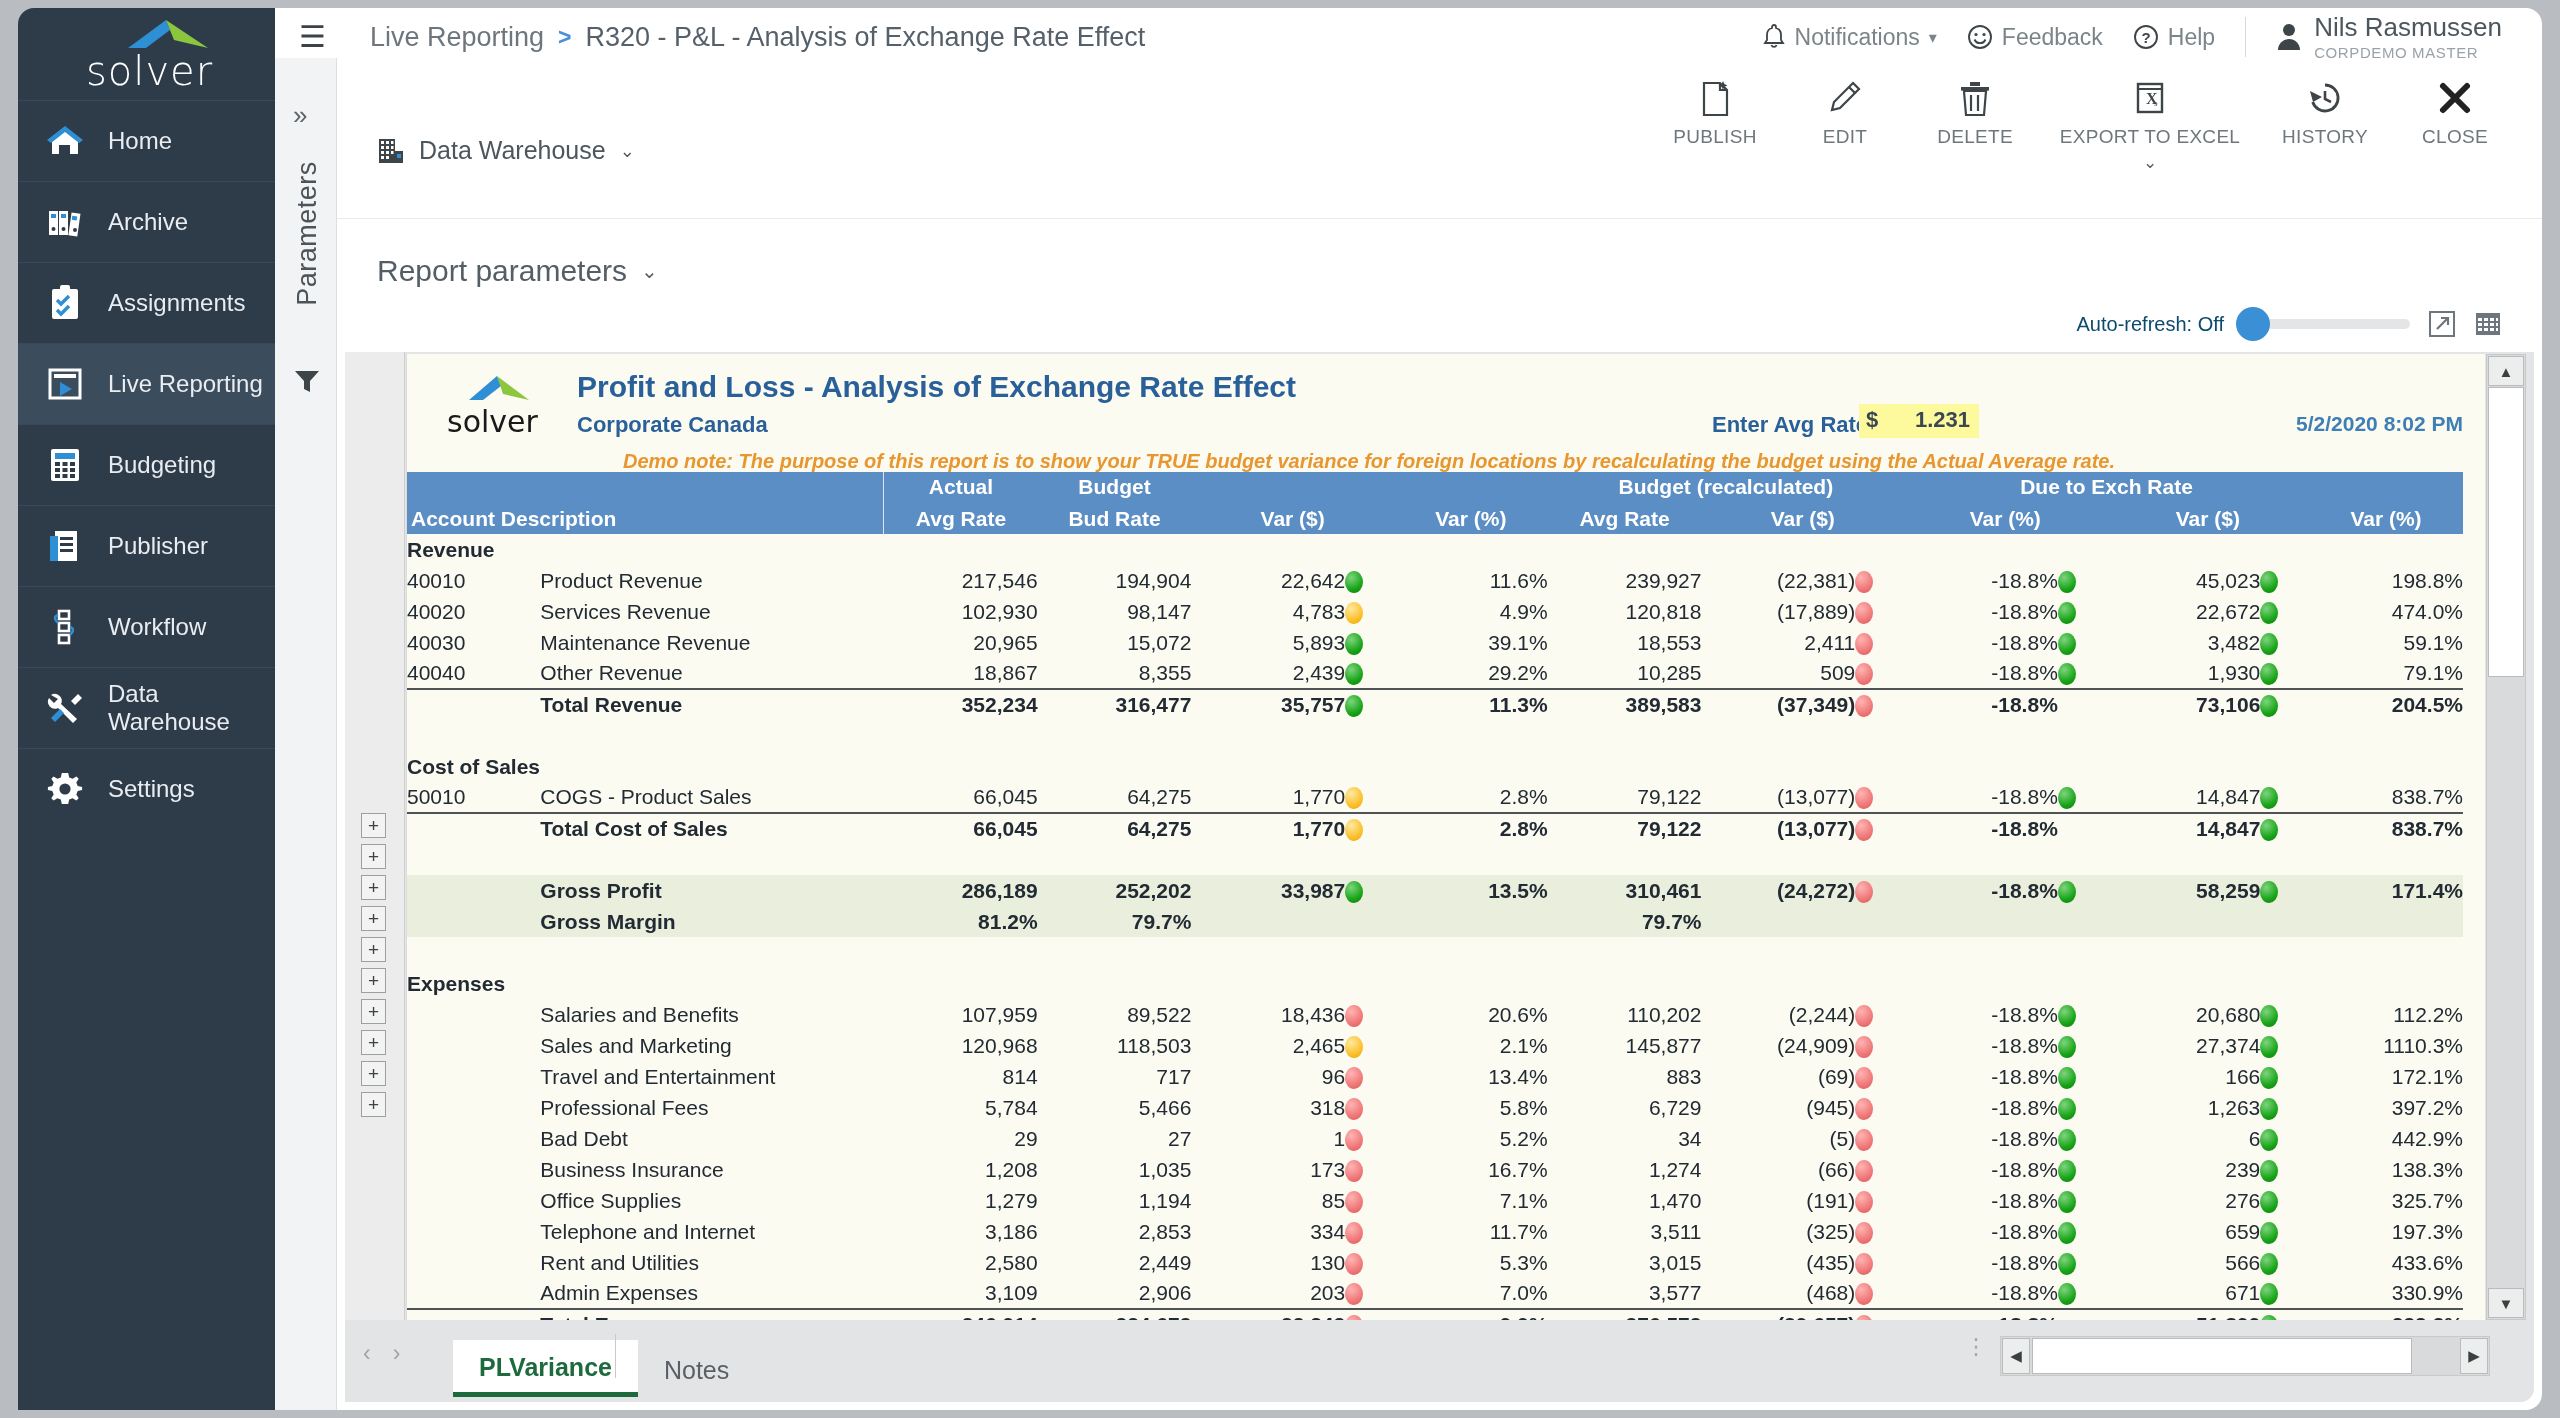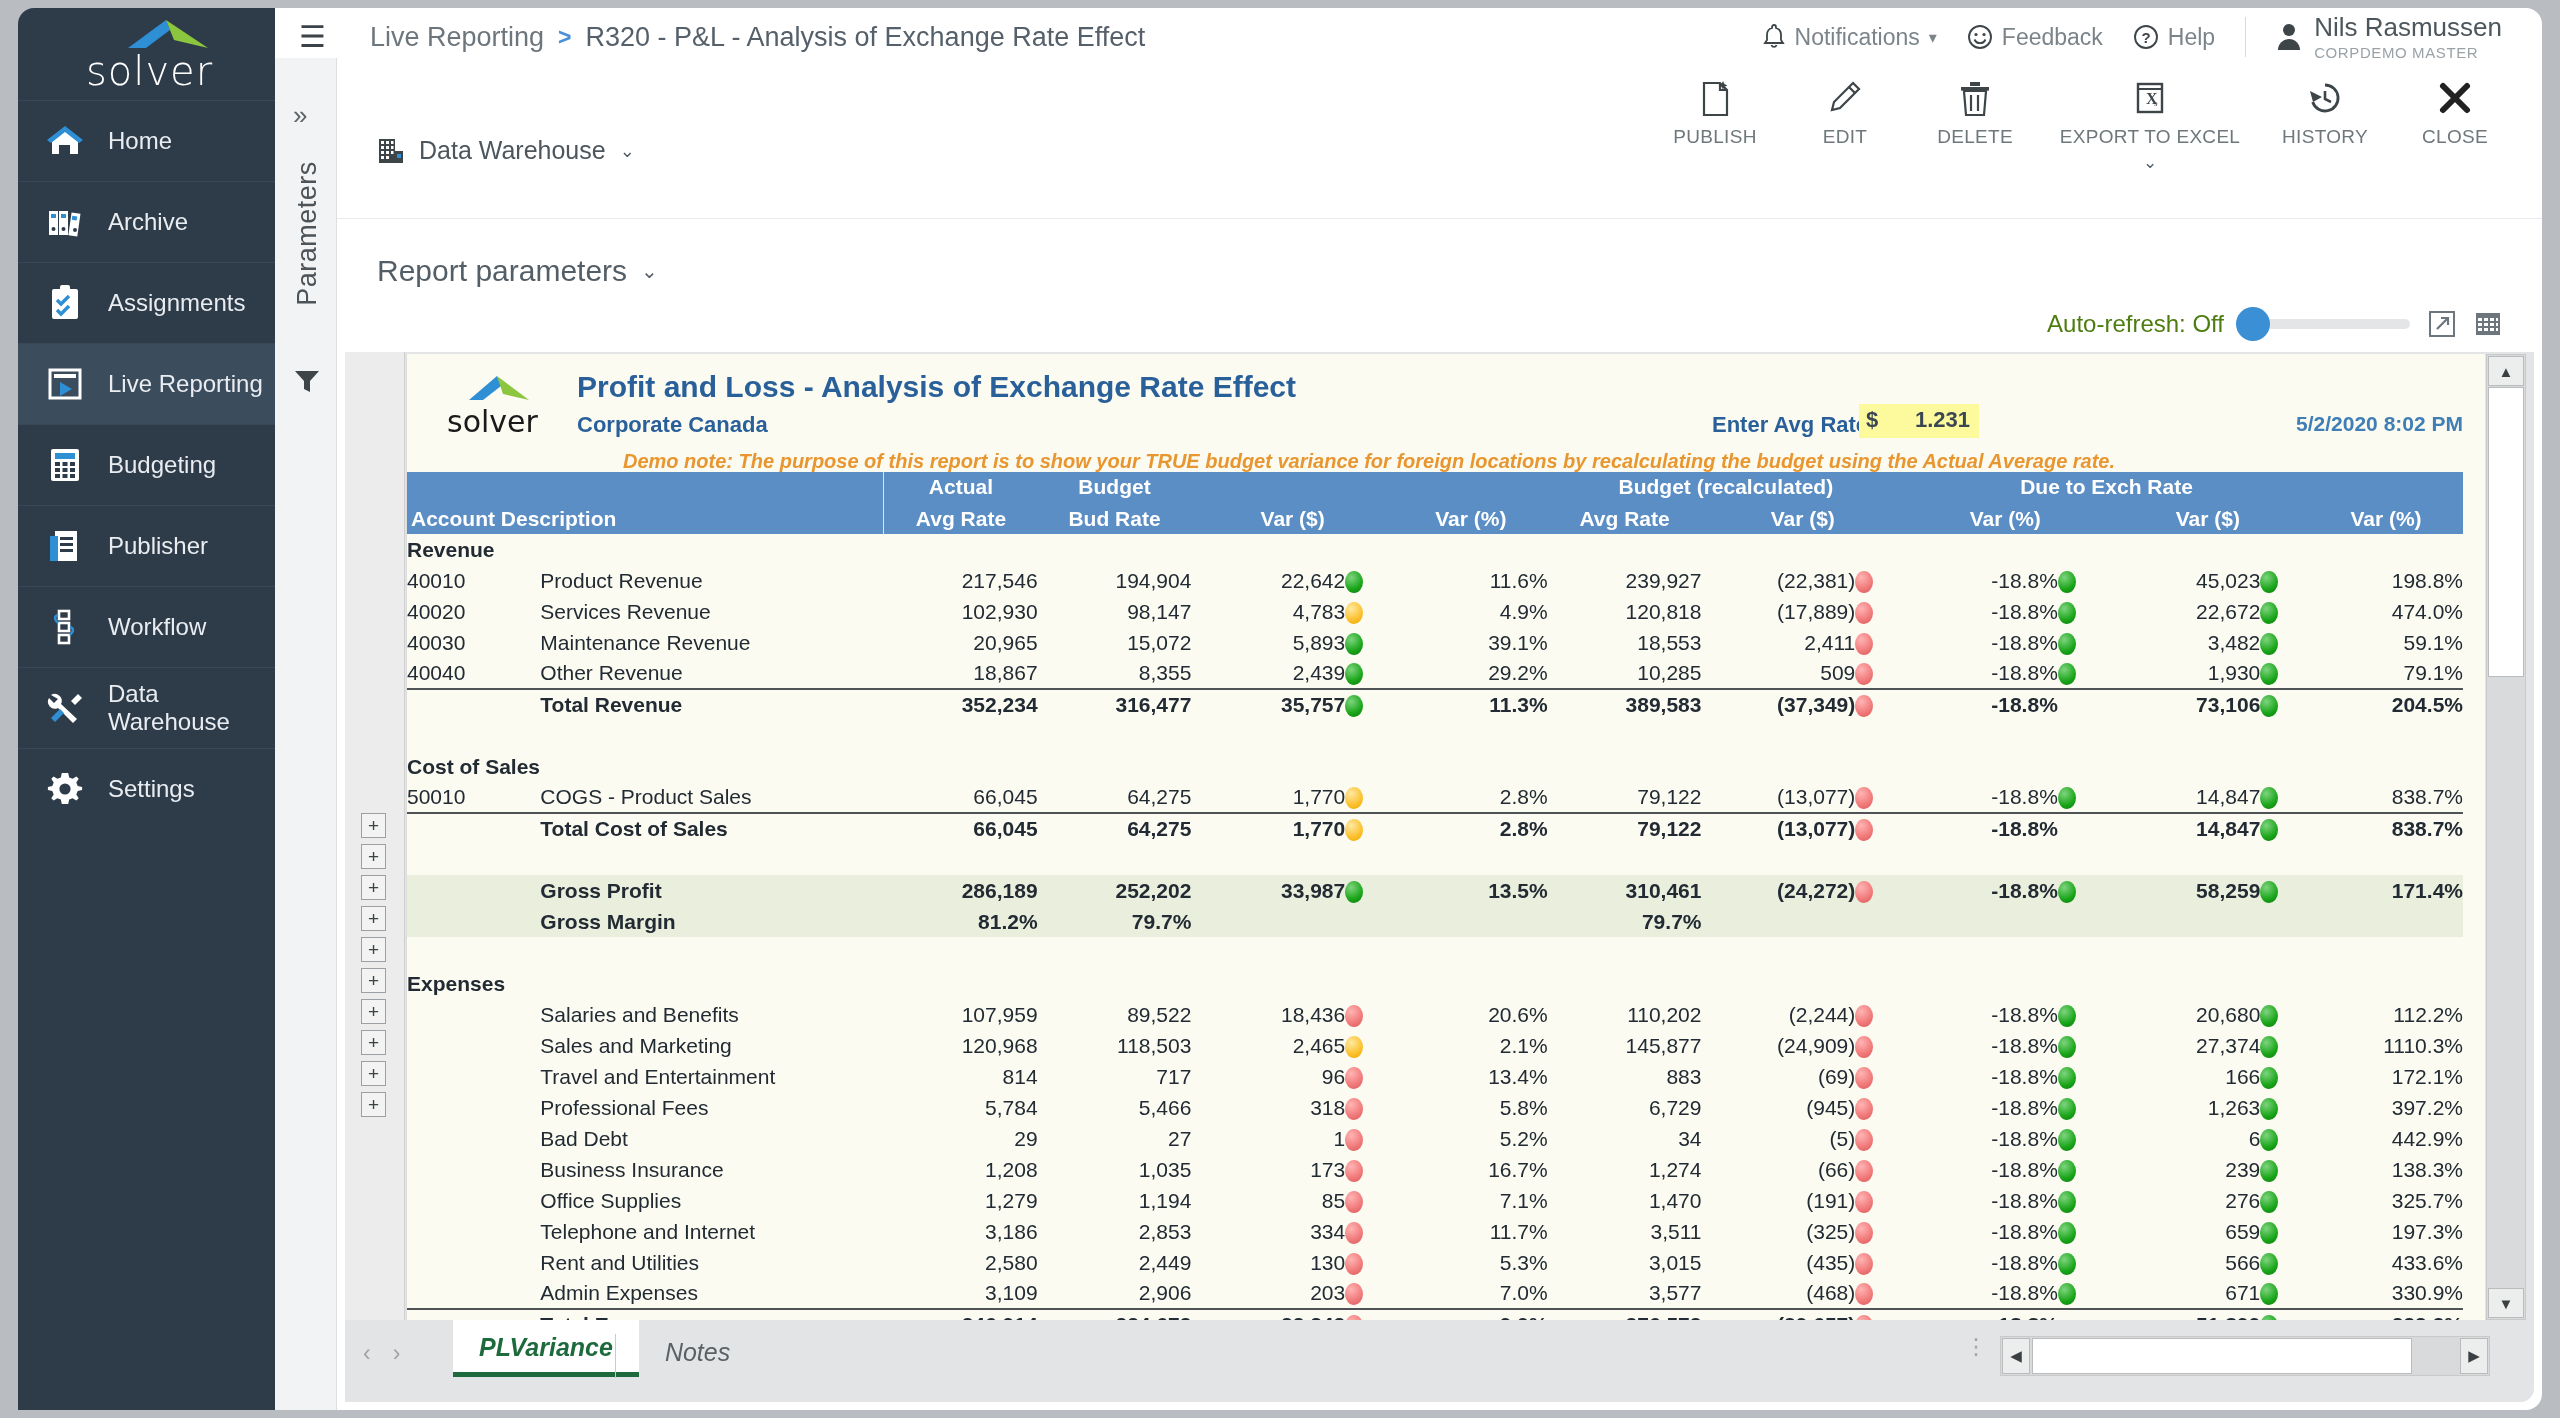--- a/index.html
+++ b/index.html
@@ -98,21 +98,21 @@
   #dwsel .car { font-size: 18px; color: #4d565c; }
   #bar-sep { position: absolute; left: 0; right: 0; top: 152px; height: 1px; background: #e7e9ea; }
 
   
   #rparams { position: absolute; left: 40px; top: 188px; display: flex; align-items: center; gap: 14px; cursor: pointer;}
   #rparams .lbl { font-size: 30px; color: #545e66; }
   #rparams .car { font-size: 20px; color: #545e66; }
 
   
   #autorefresh { position: absolute; right: 40px; top: 244px; display: flex; align-items: center; gap: 18px; }
-  #autorefresh .lbl { font-size: 24px; color: #4d7c0f; }
+  #autorefresh .lbl { font-size: 20px; color: #0c4a6e; }
   .slider { position: relative; width: 168px; height: 10px; background: #e3e5e6; border-radius: 5px; }
   .slider .knob { position: absolute; left: -6px; top: -12px; width: 34px; height: 34px; border-radius: 50%; background: #3b8fd4; cursor: pointer;}
   .ar-icn { cursor: pointer; }
 
   
   #sheetwrap {
     position: absolute; left: 8px; top: 286px; right: 8px; bottom: 8px;
     background: #e3e4e6;
     border-radius: 0 0 14px 0;
   }
@@ -144,21 +144,21 @@
   #vscroll .thumb { position: absolute; left: 1px; right: 1px; top: 32px; height: 290px;
     background: #ffffff; border: 1px solid #b9bbbd; cursor: pointer;}
 
   
   #tabbar {
     position: absolute; left: 0; right: 0; bottom: 0; height: 82px;
     background: #e3e4e6; border-radius: 0 0 14px 0;
   }
   #tabnav { position: absolute; left: 18px; top: 20px; display: flex; gap: 22px; }
   #tabnav span { font-size: 23px; color: #9fa4a8; cursor: pointer; }
-  #tabs { position: absolute; left: 108px; top: 0; display: flex; align-items: flex-end; font-style: italic; }
+  #tabs { position: absolute; left: 108px; top: 20px; display: flex; align-items: center; }
   .tab { padding: 13px 26px 10px; font-size: 25px; color: #5a6166; cursor: pointer; }
   .tab.active { background: #ffffff; color: #1d6b3d; font-weight: 700; border-bottom: 5px solid #1d6b3d; }
   #tabdiv { position: absolute; left: 270px; top: 14px; width: 1px; height: 44px; background: #c8cacc; }
   #hdots { position: absolute; left: 1620px; top: 18px; color: #9fa4a8; font-size: 22px; letter-spacing: 0; line-height: .8;}
   #hscroll { position: absolute; left: 1655px; right: 44px; top: 16px; height: 40px; background: #d9dadc; border: 1px solid #c7c9cb;}
   #hscroll .arr { position: absolute; top: 1px; bottom: 1px; width: 28px; background: #eceded; border: 1px solid #b9bbbd;
      display:flex; align-items:center; justify-content:center; font-size: 15px; color:#3a3f42; cursor:pointer;}
   #hscroll .arr.l { left: 1px; } #hscroll .arr.r { right: 1px; }
   #hscroll .thumb { position: absolute; left: 31px; top: 1px; bottom: 1px; width: 380px; background: #ffffff; border: 1px solid #b9bbbd; cursor: pointer;}
 

